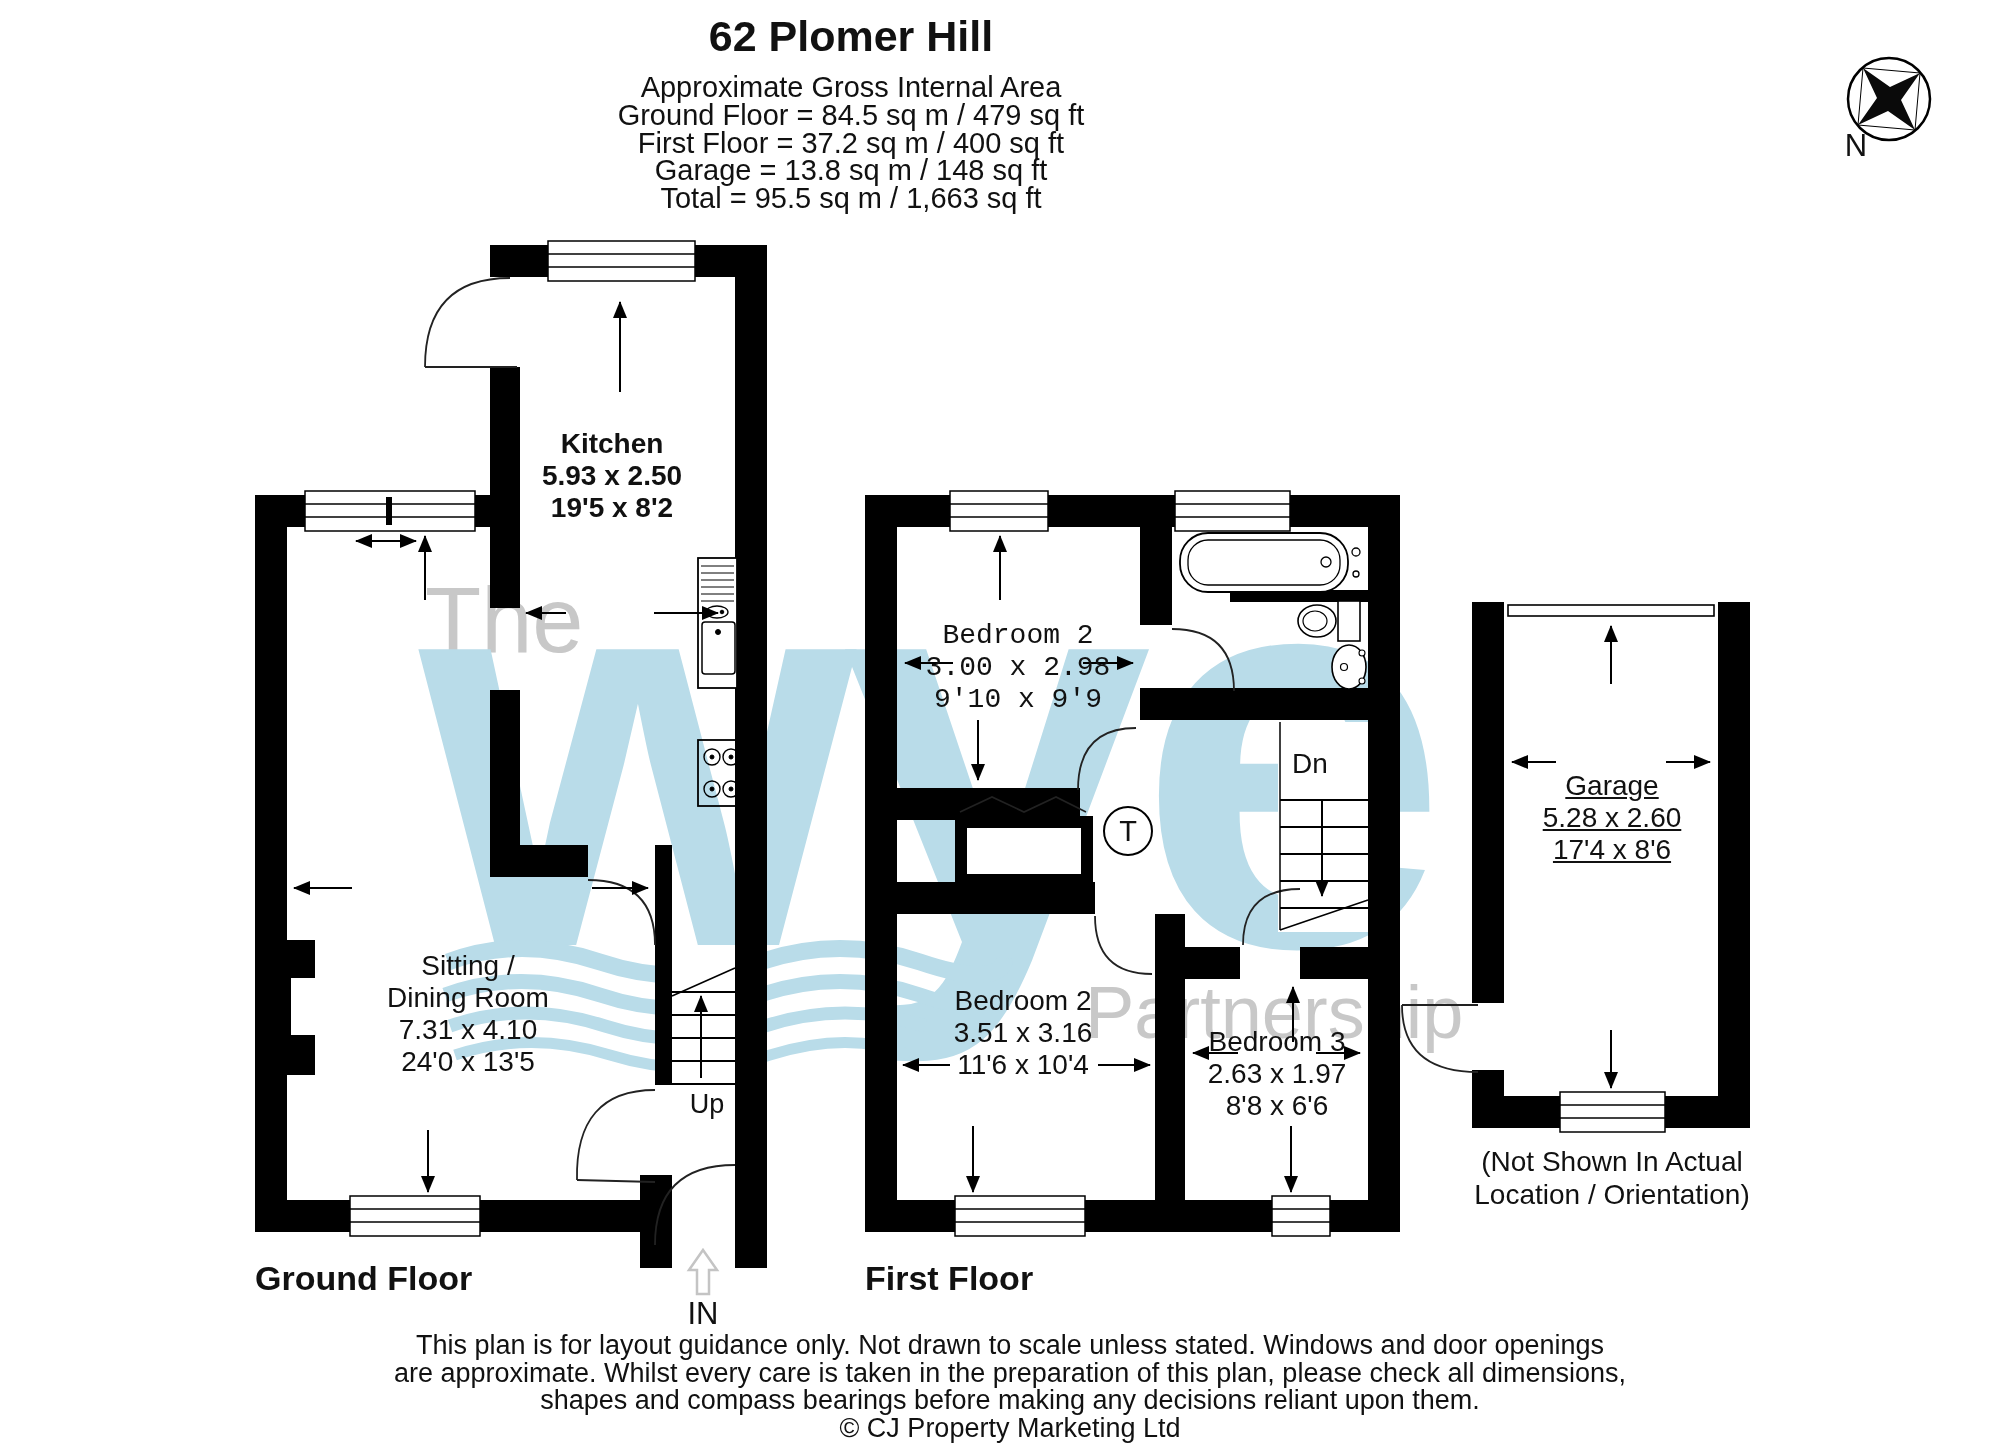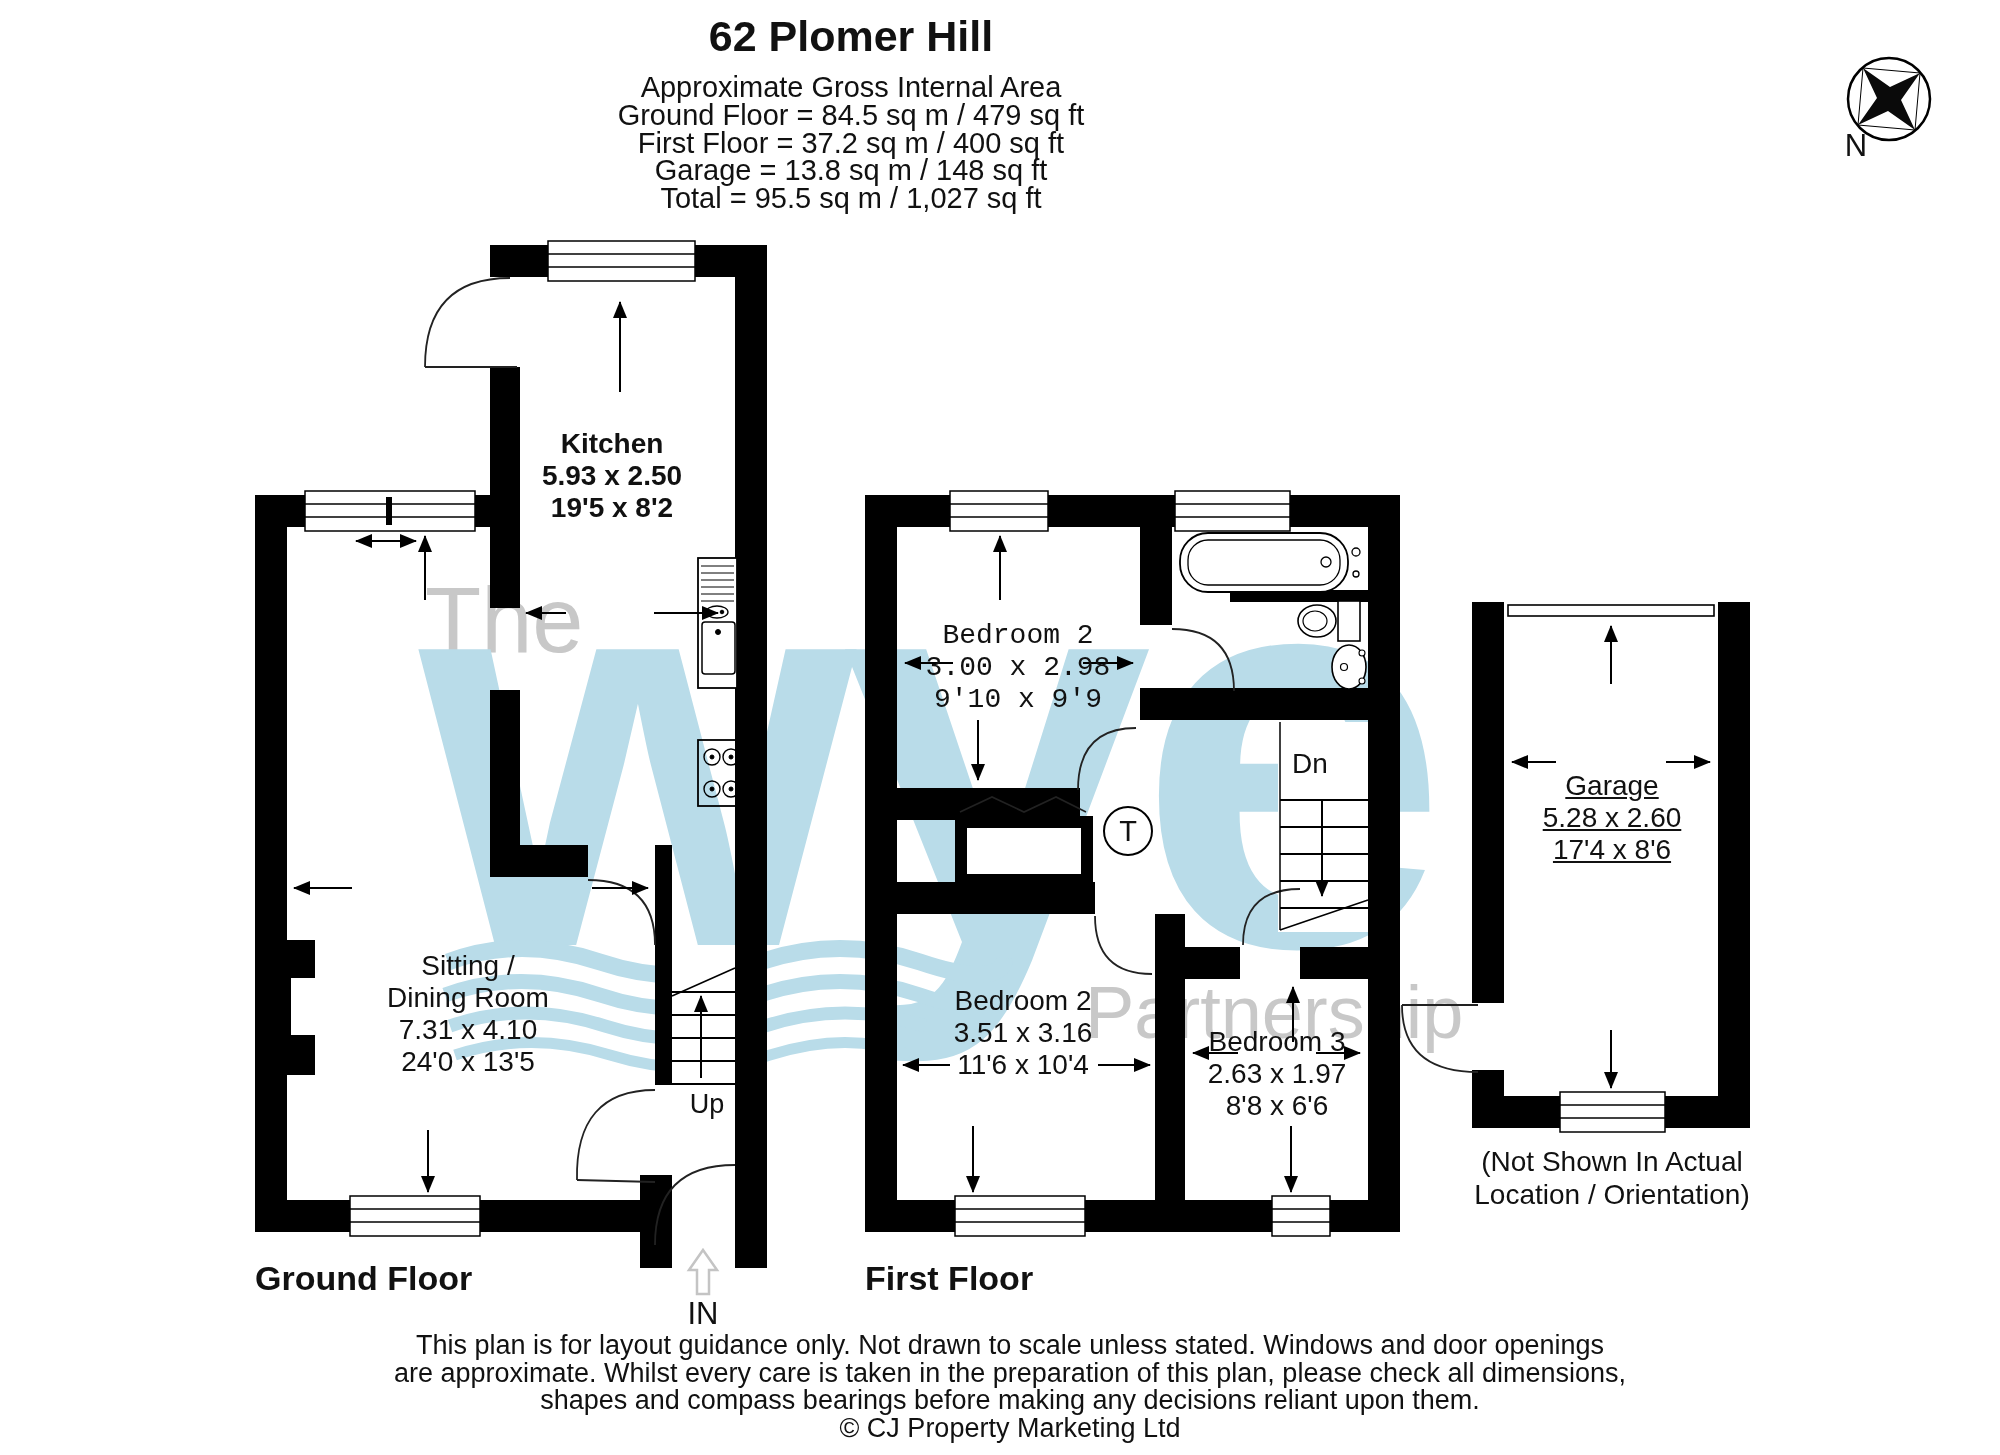--- a/index.html
+++ b/index.html
@@ -280,21 +280,21 @@
     <polygon points="1920,73 1863,68 1858,125 1915,130" fill="none" stroke="#000" stroke-width="1"></polygon>
   </g>
 </svg>
 
 <div id="header">
   <div class="title">62 Plomer Hill</div>
   <div class="sub">Approximate Gross Internal Area</div>
   <div class="area">Ground Floor = 84.5 sq m / 479 sq ft</div>
   <div class="area">First Floor = 37.2 sq m / 400 sq ft</div>
   <div class="area">Garage = 13.8 sq m / 148 sq ft</div>
-  <div class="area">Total = 95.5 sq m / 1,027 sq ft</div>
+  <div class="area">Total = 95.5 sq m / 1,663 sq ft</div>
 </div>
 
 <div class="lbl" style="left:1856px;top:130px;font-size:31px;">N</div>
 
 <div class="lbl" style="left:612px;top:428px;font-weight:bold;">
   <div>Kitchen</div>
   <div class="dim">5.93 x 2.50</div>
   <div class="dim">19'5 x 8'2</div>
 </div>
 <div class="lbl" style="left:468px;top:950px;">

